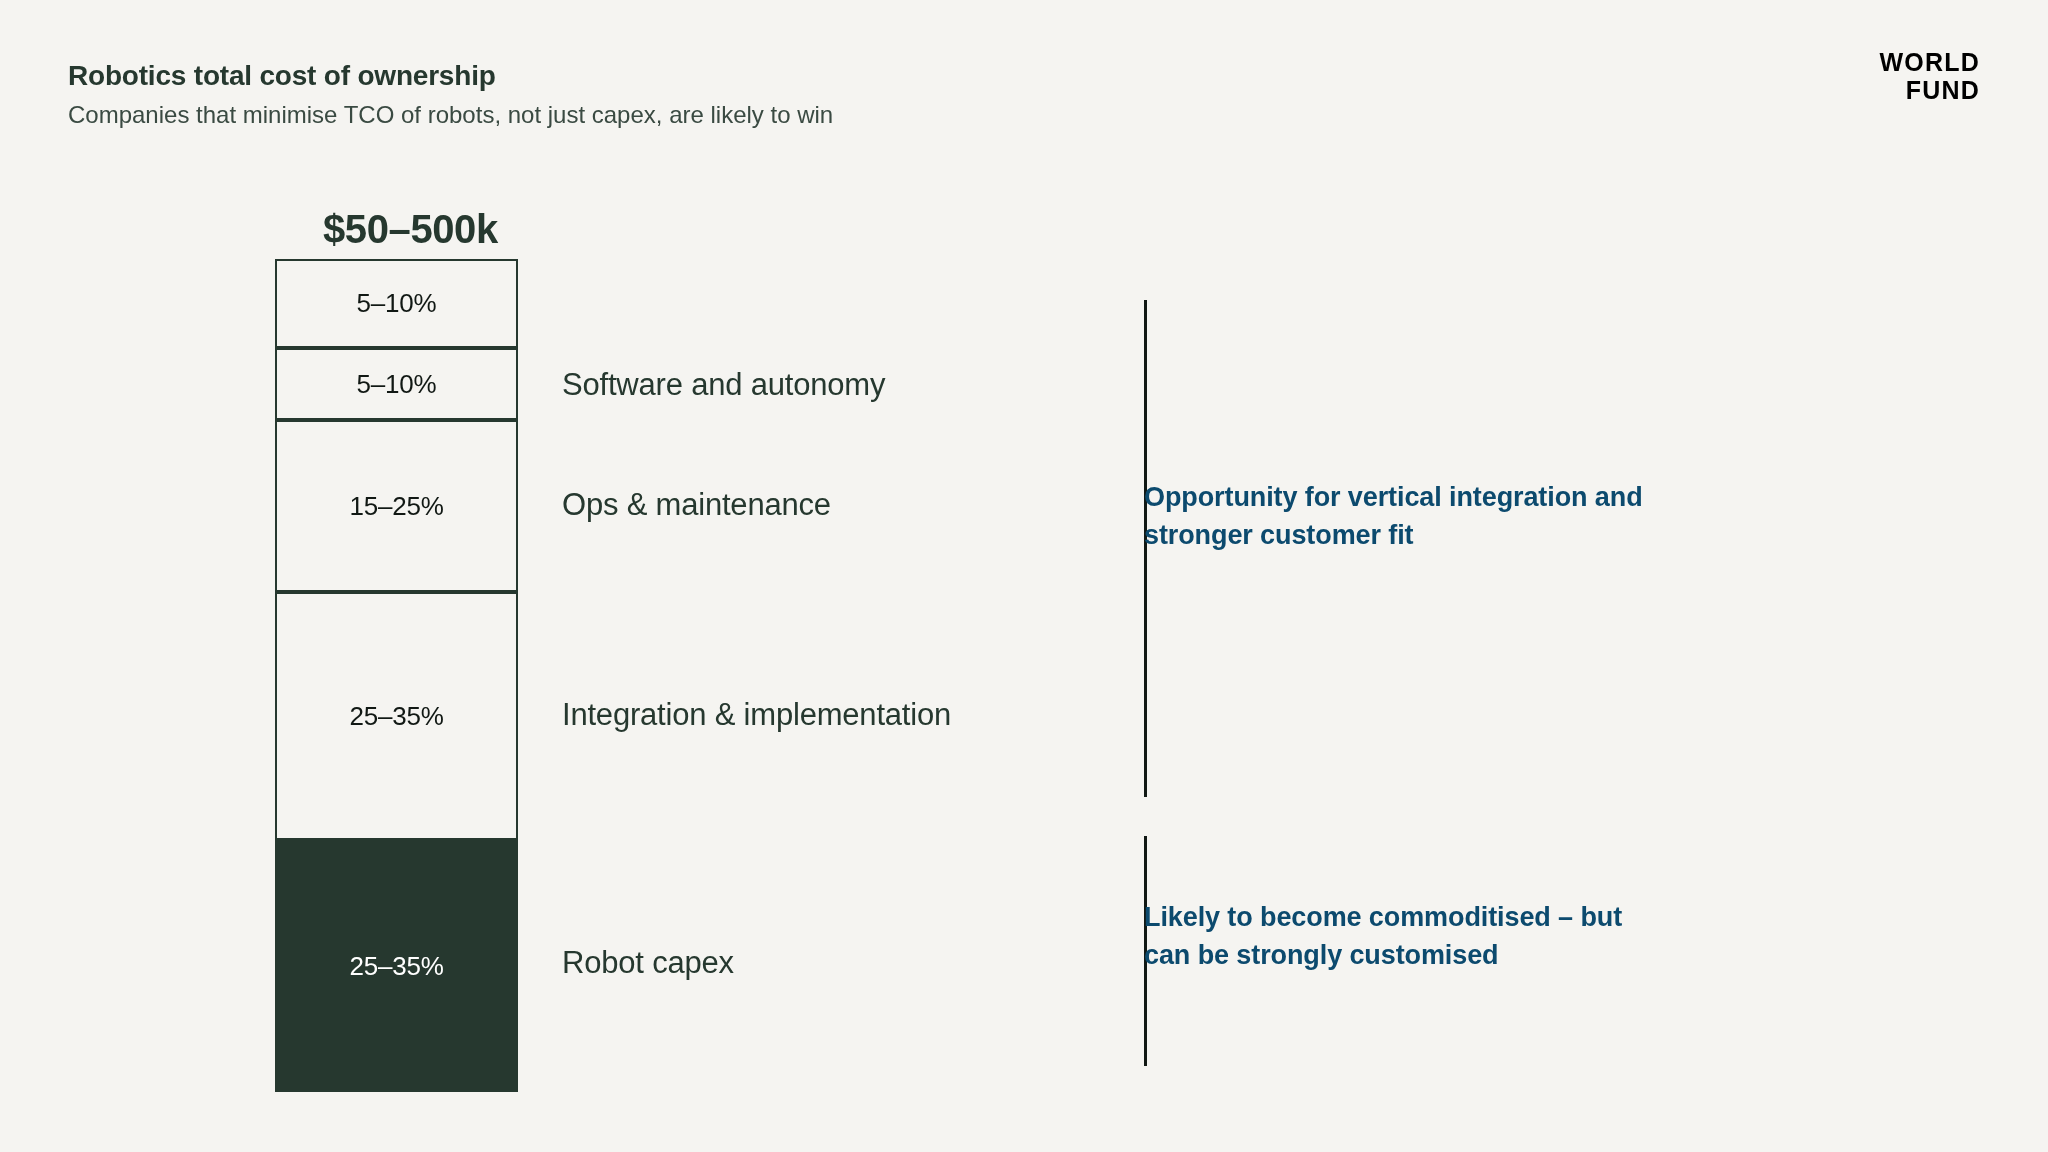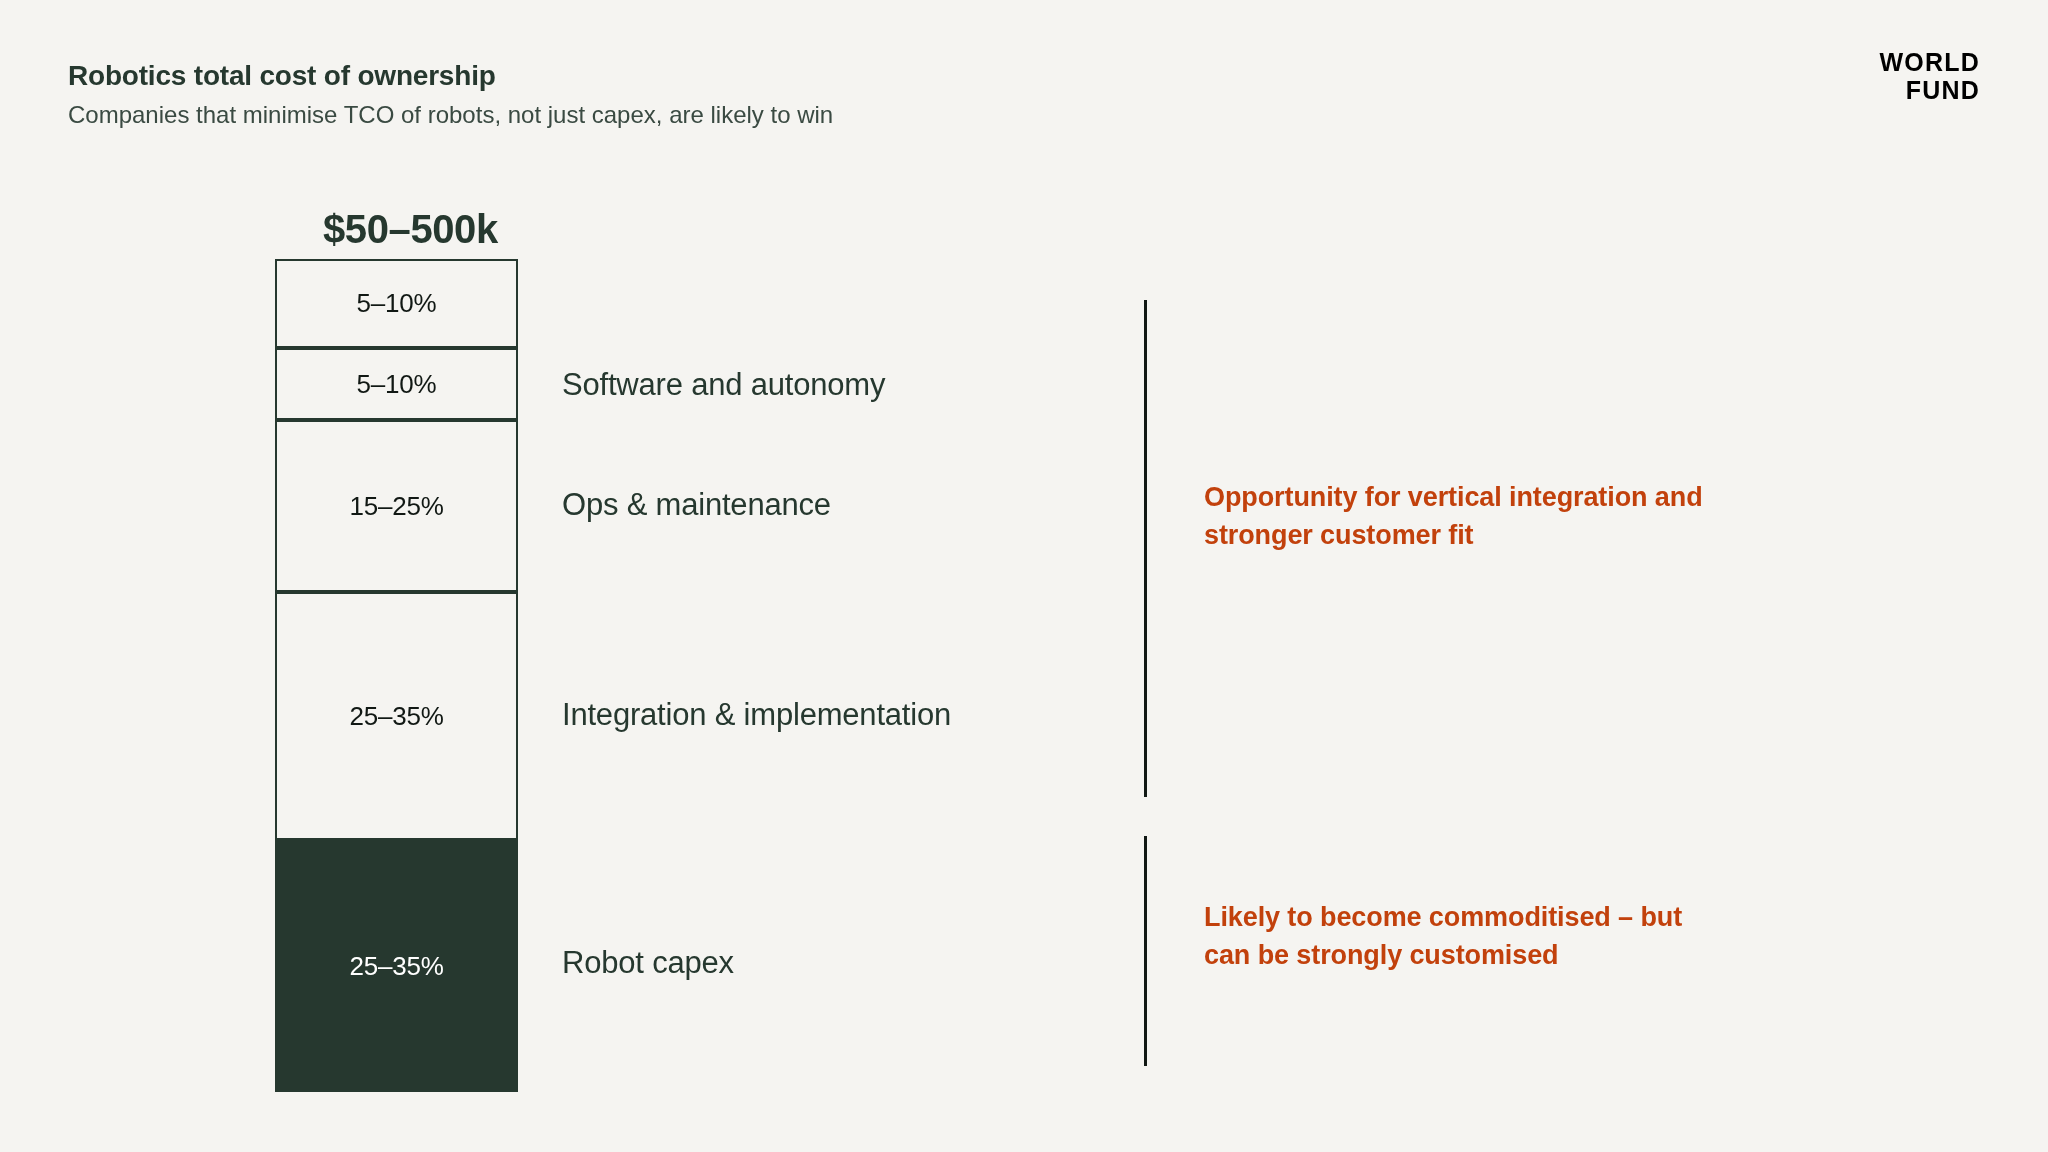--- a/index.html
+++ b/index.html
@@ -123,25 +123,25 @@
 
   
   .annotation-rule {
     position: absolute;
     left: 1144px;
     width: 3px;
     background: #111814;
   }
   .annotation-text {
     position: absolute;
-    left: 1204px;
+    left: 1144px;
     font-size: 27px;
     font-weight: bold;
     line-height: 1.42;
-    color: #c2410c;
+    color: #0c4a6e;
     letter-spacing: -0.1px;
     width: 520px;
   }
 </style>
 </head>
 <body>
 
 <div class="header">
   <h1 class="header-title">Robotics total cost of ownership</h1>
   <p class="header-subtitle">Companies that minimise TCO of robots, not just capex, are likely to win</p>

